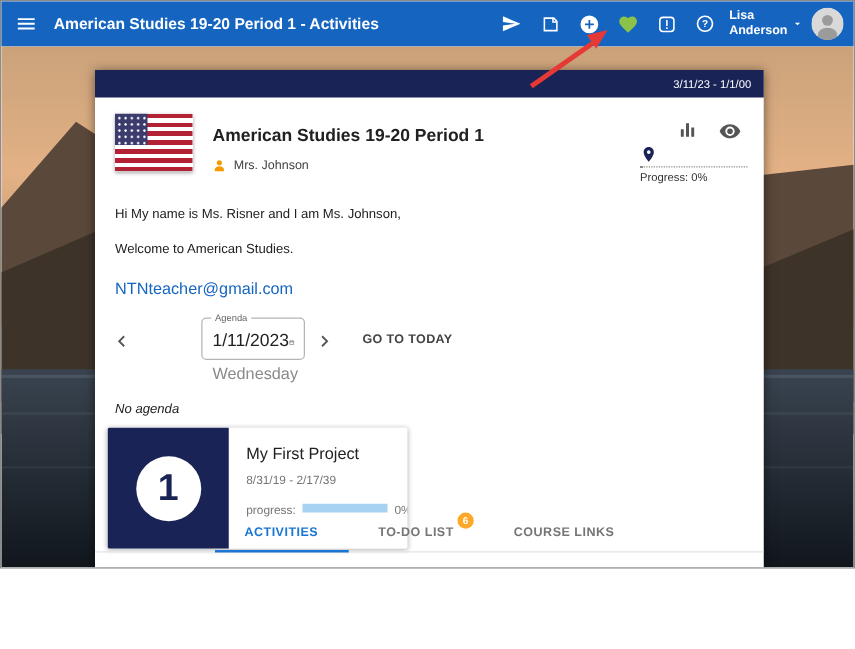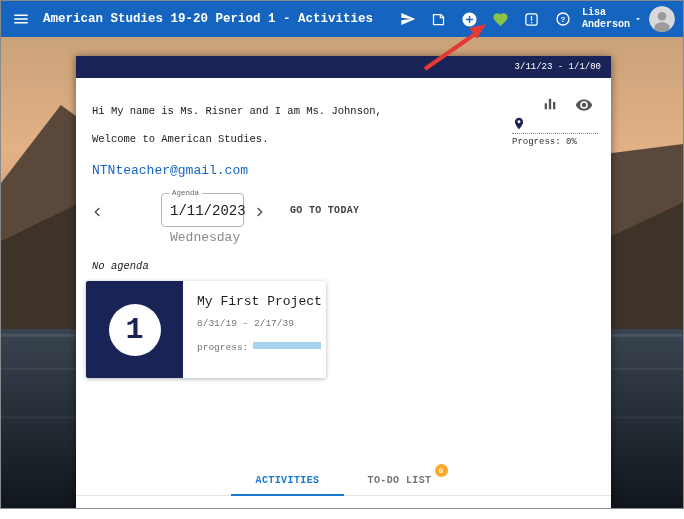--- a/index.html
+++ b/index.html
@@ -1,16 +1,16 @@
 <!DOCTYPE html>
 <html style="--appbar: #1565c0; --navy: #1a2355; --heart_green: #8bc34a; --arrow_red: #e53935; --badge_orange: #ffa726; --link_blue: #1565c0; --tab_active: #1976d2;"><head>
 <meta charset="utf-8">
 <style>
   html,body{margin:0;padding:0;background:#fff;}
-  .screen{position:relative;width:684px;height:509px;border:1px solid #8a8a8a;box-sizing:border-box;overflow:hidden;background:#fff;font-family:Liberation Mono, monospace;}
+  .screen{position:relative;width:684px;height:455px;border:1px solid #8a8a8a;box-sizing:border-box;overflow:hidden;background:#fff;font-family:Liberation Sans, sans-serif;}
 
   
   .appbar{position:absolute;top:0;left:0;right:0;height:36px;background:var(--appbar,#1565c0);display:flex;align-items:center;padding:0 8px 0 10px;color:#fff;z-index:20;box-sizing:border-box;}
   .menu-btn{width:20px;height:20px;display:flex;align-items:center;justify-content:center;cursor:pointer;}
   .appbar-title{font-size:12.5px;font-weight:bold;margin-left:12px;white-space:nowrap;}
   .appbar-icons{margin-left:auto;display:flex;align-items:center;gap:13px;}
   .abicon{width:18px;height:18px;display:flex;align-items:center;justify-content:center;color:#fff;cursor:pointer;}
   .abicon.heart{color:var(--heart_green,#8bc34a);}
   .user{display:flex;align-items:center;margin-left:10px;gap:3px;cursor:pointer;}
   .user-name{font-size:10px;font-weight:bold;line-height:1.25;}
@@ -163,20 +163,33 @@
       <rect y="390" width="684" height="2" fill="#8a8f96" opacity=".12"></rect>
     </svg>
   </div>
 
   <main class="card">
     <div class="card-topbar">
       <span>3/11/23 - 1/1/00</span>
     </div>
     <div class="card-body">
 
+      <div class="course-head">
+        <div class="flag"></div>
+        <div>
+          <div class="course-title">American Studies 19-20 Period 1</div>
+          <div class="teacher">
+            <svg width="11" height="11" viewBox="0 0 24 24">
+                <circle cx="12" cy="7" r="4.5" fill="#f59b00"></circle>
+                <path d="M12 13c-4.4 0-8 2.5-8 6v3h16v-3c0-3.5-3.6-6-8-6z" fill="#f59b00"></path>
+              </svg>
+            <span>Mrs. Johnson</span>
+          </div>
+        </div>
+      </div>
 
       <div class="head-icons">
         <span>
           <svg width="16" height="16" viewBox="0 0 24 24">
               <path fill="currentColor" d="M4 11h3.5v9H4zm6.2-7h3.6v16h-3.6zm6.3 5H20v11h-3.5z"></path>
             </svg>
         </span>
         <span>
           <svg width="18" height="18" viewBox="0 0 24 24">
               <path fill="currentColor" d="M12 4.5C7 4.5 2.7 7.6 1 12c1.7 4.4 6 7.5 11 7.5s9.3-3.1 11-7.5c-1.7-4.4-6-7.5-11-7.5zm0 12.5a5 5 0 1 1 0-10 5 5 0 0 1 0 10zm0-8a3 3 0 1 0 0 6 3 3 0 0 0 0-6z"></path>
@@ -244,20 +257,23 @@
       </div>
 
       <div class="tabs">
         <div class="tab active">
           <span>ACTIVITIES</span>
         </div>
         <div class="tab">
           <span>TO-DO LIST</span>
           <span class="tab-badge">6</span>
         </div>
+        <div class="tab">
+          <span>COURSE LINKS</span>
+        </div>
       </div>
 
     </div>
   </main>
 
   <svg class="annotation-arrow" width="684" height="519" viewBox="0 0 684 519">
     <line x1="424" y1="68" x2="474" y2="33" stroke="currentColor" stroke-width="4"></line>
     <polygon points="485,23 476,38 468.5,27" fill="currentColor"></polygon>
   </svg>
 

